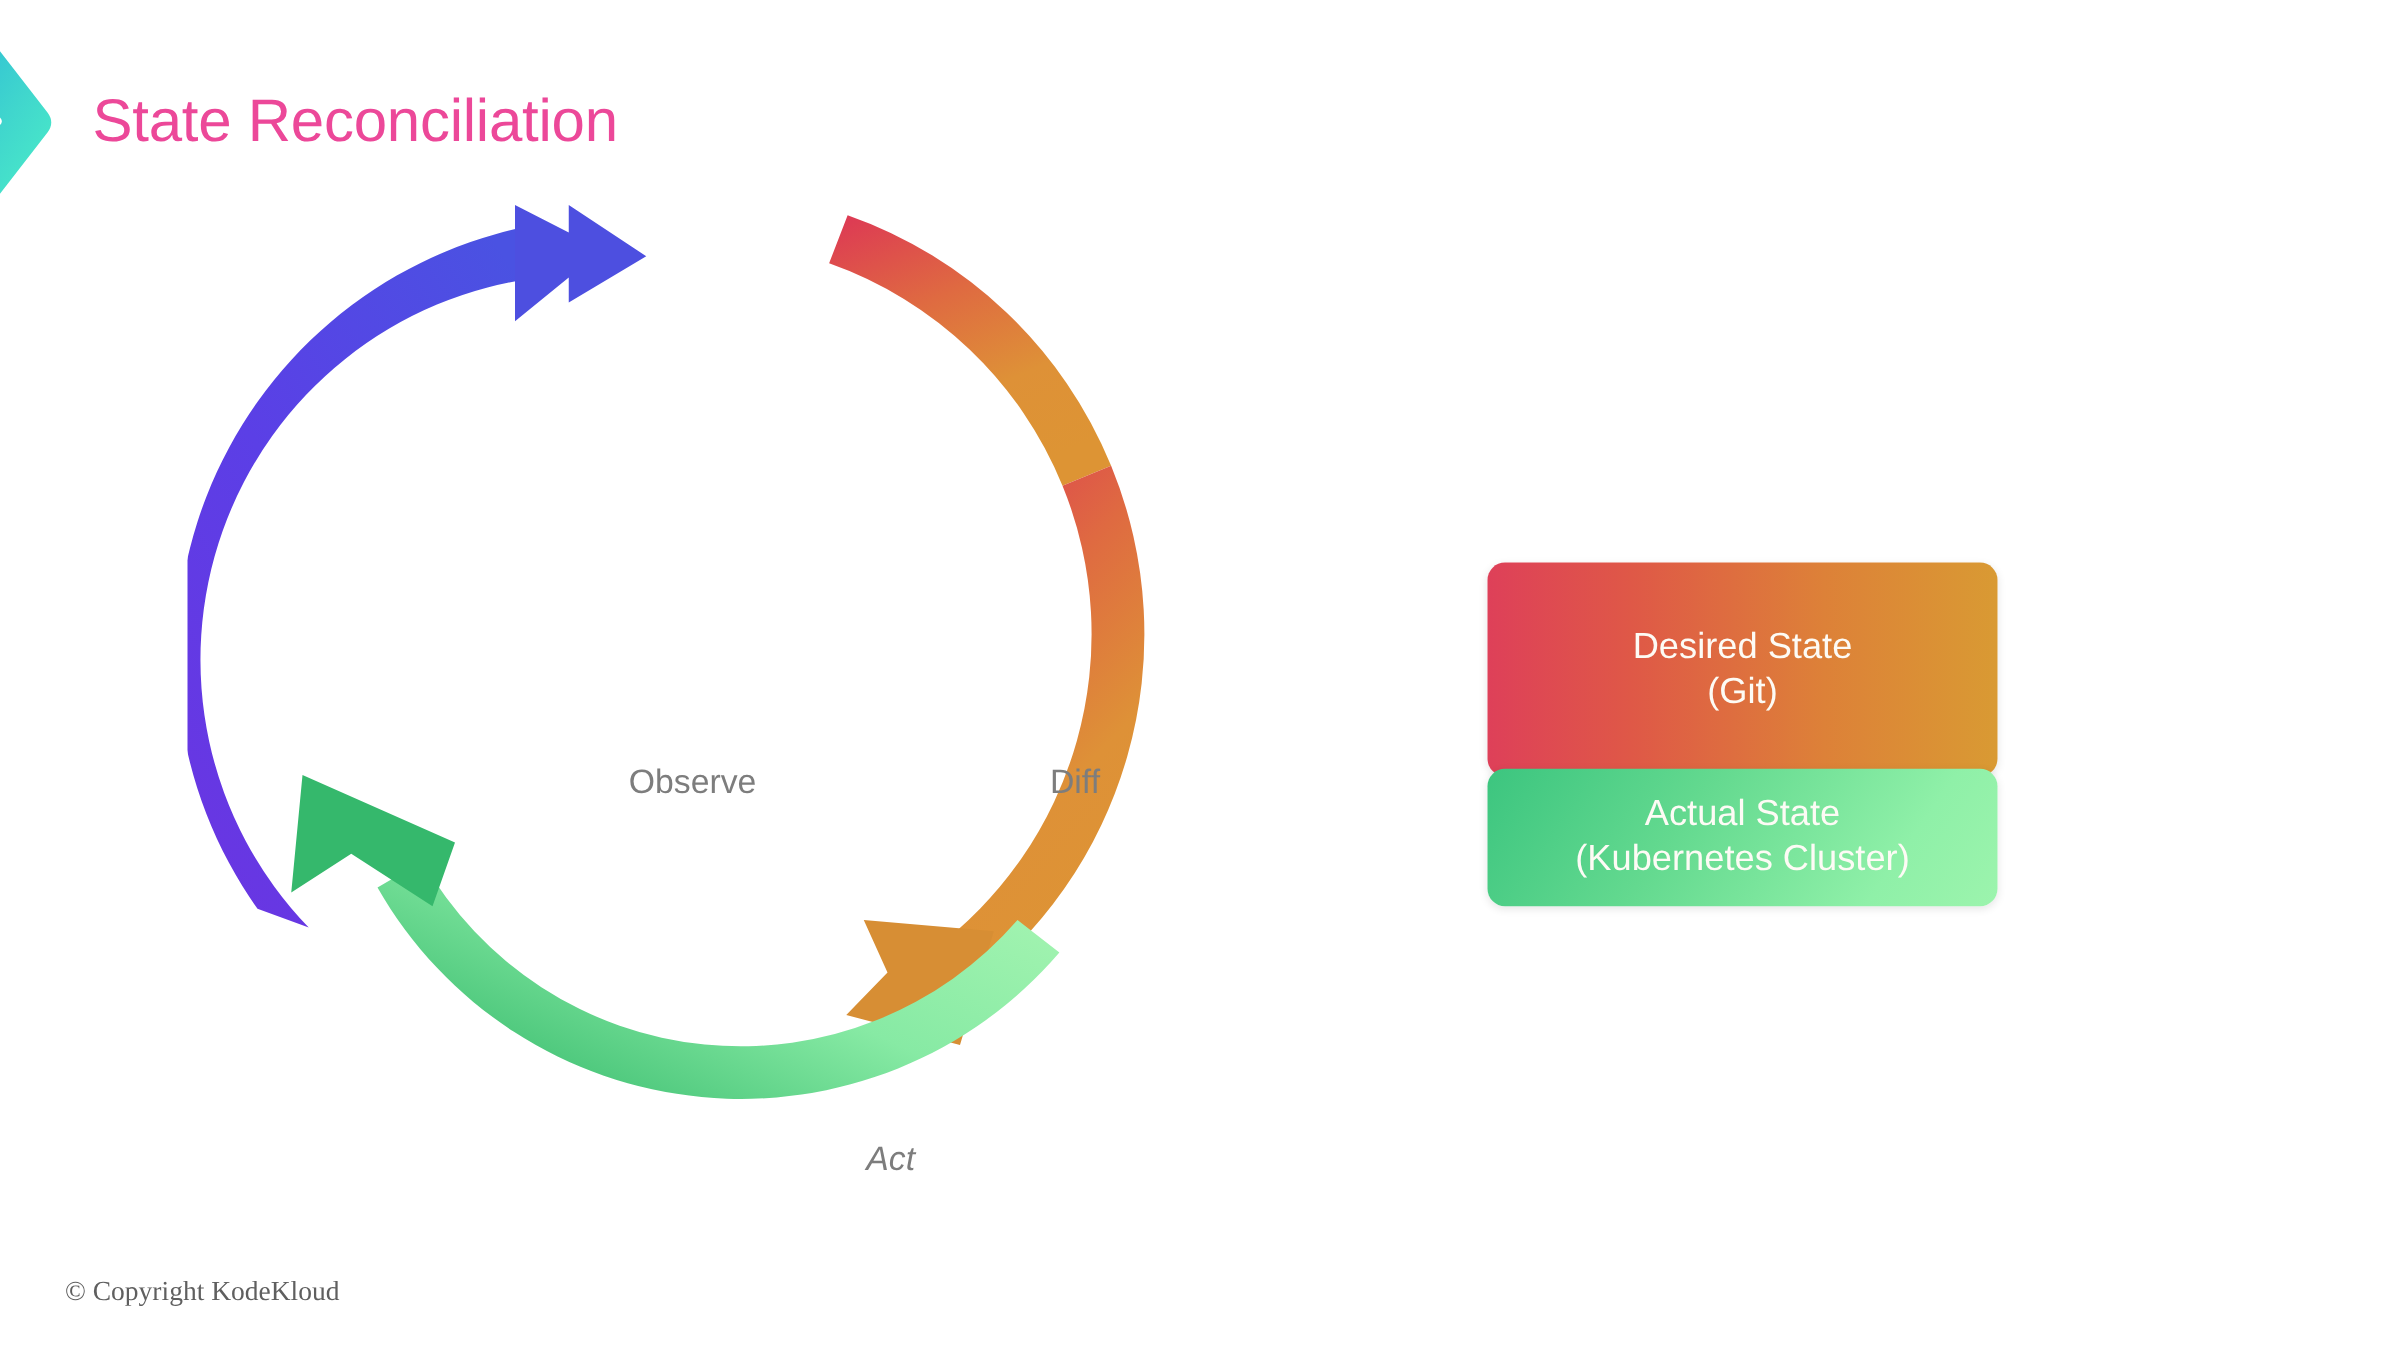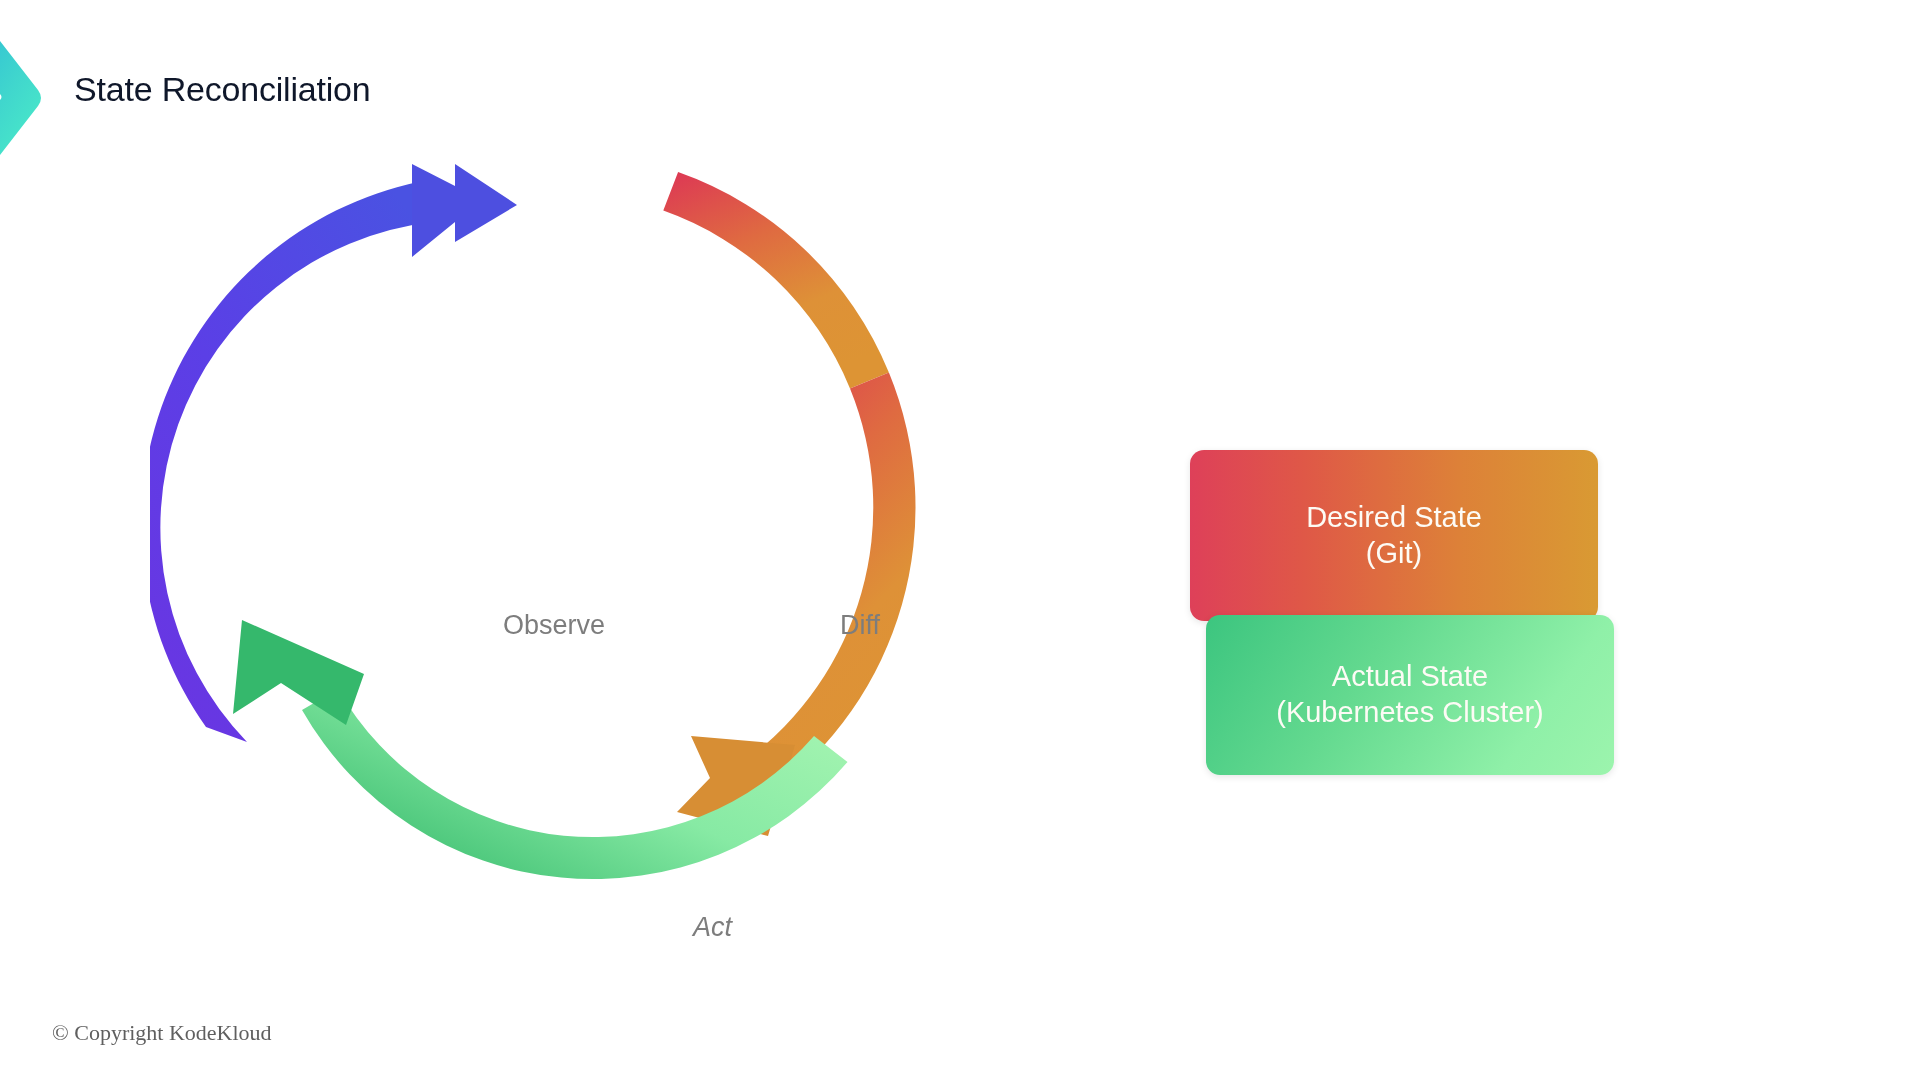--- a/index.html
+++ b/index.html
@@ -22,23 +22,23 @@
     position: absolute;
     left: -30px;
     top: 28px;
     width: 90px;
     height: 140px;
   }
   #page-title {
     position: absolute;
     left: 74px;
     top: 70px;
-    font-size: 34px;
+    font-size: 48px;
     font-weight: 400;
-    color: #0f172a;
+    color: #ec4899;
     letter-spacing: -0.2px;
     white-space: nowrap;
   }
 
   
   #loop-diagram {
     position: absolute;
     left: 150px;
     top: 150px;
     width: 880px;
@@ -91,23 +91,22 @@
     box-shadow: 0 2px 7px rgba(0,0,0,0.10);
   }
   #desired-state-box {
     left: 1190px;
     top: 450px;
     background: linear-gradient(90deg, #de4059 0%, #df5847 28%, #dd8138 66%, #d99a33 100%);
   }
   #actual-state-box {
     left: 1190px;
     top: 615px;
-    height: 160px;
+    height: 110px;
     background: linear-gradient(125deg, #3cc57f 0%, #63d98f 38%, #8ff0a8 78%, #9cf4ad 100%);
-    margin-left: 16px;
   }
   .state-box .line2 { white-space: nowrap; }
 
   
   #copyright {
     position: absolute;
     left: 52px;
     top: 1020px;
     font-size: 22px;
     color: #5f5f5f;

